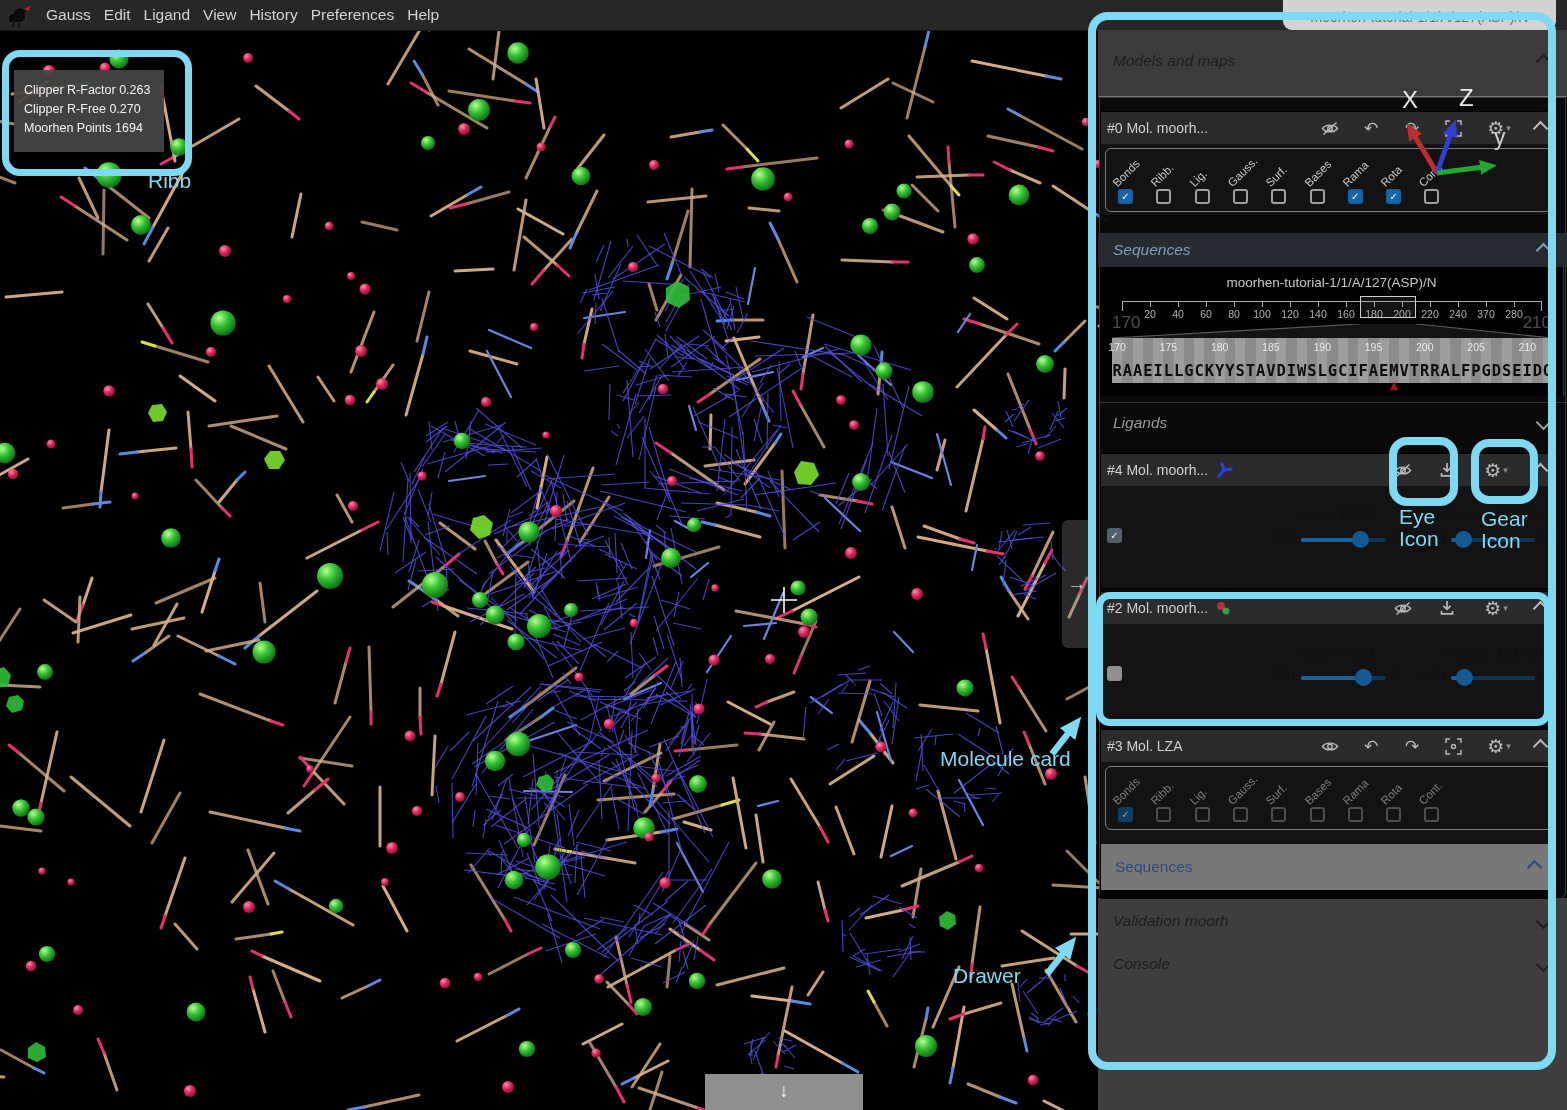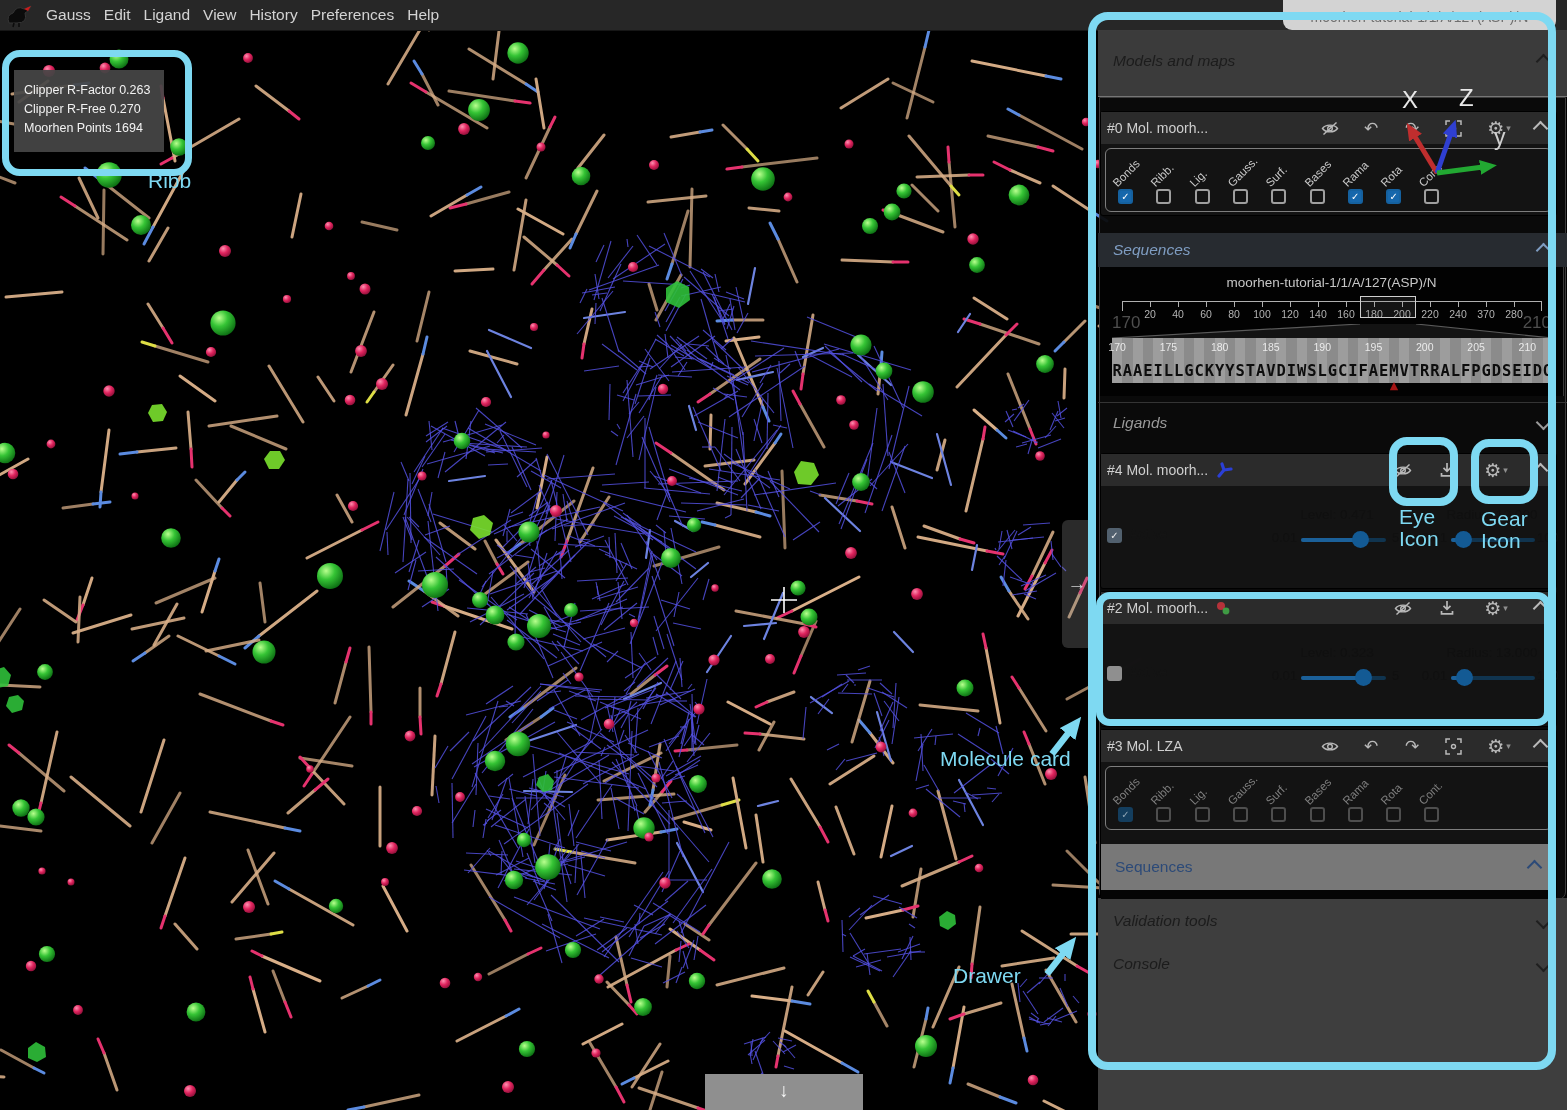--- a/index.html
+++ b/index.html
@@ -1787,21 +1787,21 @@
         </div>
       <div class="c3-seqband">
         <span class="lbl t-navy" style="font-size:15.5px;">Sequences</span>
         <span class="sp" style="flex:1;"></span>
           <span class="chev up nv"></span>
       </div>
       <div class="c3-black"></div>
     </div>
 
     <div class="acc-row" style="top:874px;">
-      <span class="lbl t-dark">Validation tools</span>
+      <span class="lbl t-dark">Validation moorh</span>
       <span class="sp"></span>
         <span class="chev down dk"></span>
     </div>
     <div class="acc-row" style="top:917px;">
       <span class="lbl t-dark">Console</span>
       <span class="sp"></span>
         <span class="chev down dk"></span>
     </div>
   </div>
 

